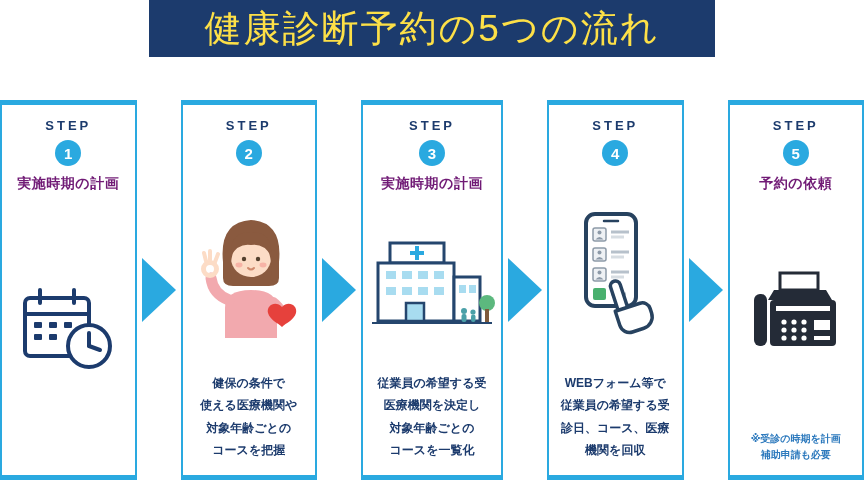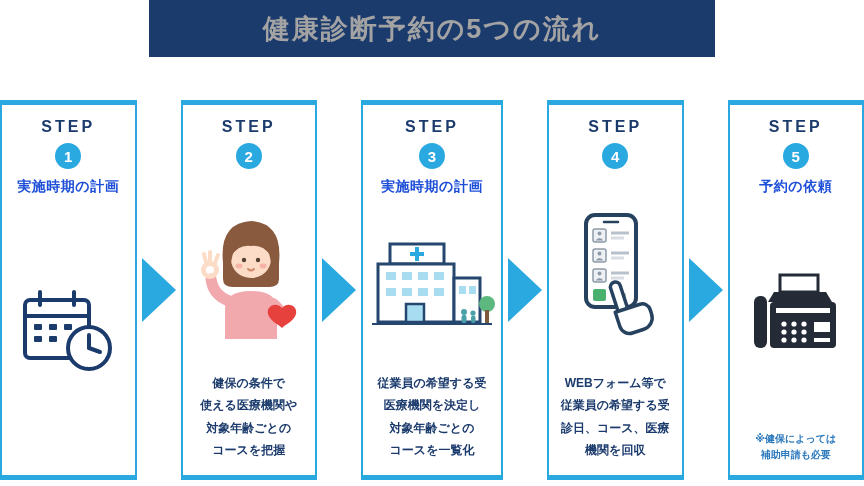--- a/index.html
+++ b/index.html
@@ -8,42 +8,42 @@
     width:864px; height:486px; overflow:hidden;
     font-family:"Liberation Sans","DejaVu Sans",sans-serif;
   }
   .page { width:864px; height:486px; position:relative; background:#fff; }
 
   .banner {
     width:566px; height:57px; margin:0 auto; background:#1c3b6d;
     display:flex; align-items:center; justify-content:center;
   }
   .banner h1 {
-    color:#a3a3a3; font-size:27px; font-weight:700; letter-spacing:2px; white-space:nowrap;
+    color:#fde047; font-size:37px; font-weight:400; letter-spacing:2px; white-space:nowrap;
   }
 
   .steps-row { display:flex; align-items:stretch; margin-top:43px; height:380px; }
 
   .card {
     flex:1 1 0; background:#fff;
     border:2px solid #2aa9e0; border-top-width:5px; border-bottom-width:5px;
     display:flex; flex-direction:column; align-items:center;
     padding:13px 5px 10px;
   }
 
   .arrow { flex:0 0 44px; width:44px; display:flex; align-items:center; justify-content:center; }
 
-  .step-label { color:#1c3b6d; font-size:16px; font-weight:600; letter-spacing:3px; }
+  .step-label { color:#1c3b6d; font-size:13px; font-weight:600; letter-spacing:3px; }
   .step-number {
     width:26px; height:26px; border-radius:50%; background:#2aa9e0;
     color:#fff; font-size:15px; font-weight:700;
     display:flex; align-items:center; justify-content:center;
     margin:7px 0 9px;
   }
-  .card-title { color:#1d4ed8; font-size:14px; font-weight:700; letter-spacing:.5px; white-space:nowrap; }
+  .card-title { color:#701a75; font-size:14px; font-weight:700; letter-spacing:.5px; white-space:nowrap; }
 
   .illust { flex:1 1 auto; display:flex; align-items:center; justify-content:center; }
 
   .desc {
     color:#1c3b6d; font-size:12px; font-weight:600; line-height:1.85;
     text-align:center; white-space:pre-line; margin-bottom:4px;
   }
   .note {
     color:#2c79bd; font-size:10px; font-weight:600; line-height:1.6;
     text-align:center; white-space:pre-line; margin-bottom:2px;
@@ -241,18 +241,18 @@
               <circle cx="45" cy="64" r="2.6"></circle>
               <circle cx="55" cy="64" r="2.6"></circle>
             <circle cx="35" cy="72" r="2.6"></circle>
               <circle cx="45" cy="72" r="2.6"></circle>
               <circle cx="55" cy="72" r="2.6"></circle>
           </g>
           <rect x="65" y="54" width="16" height="10" fill="#fff"></rect>
           <rect x="65" y="70" width="16" height="4" fill="#fff"></rect>
         </svg>
       </div>
-      <p class="note">※健保によっては
+      <p class="note">※受診の時期を計画
 補助申請も必要</p>
     </section>
 
   </div>
 </div>
 
 </body></html>

